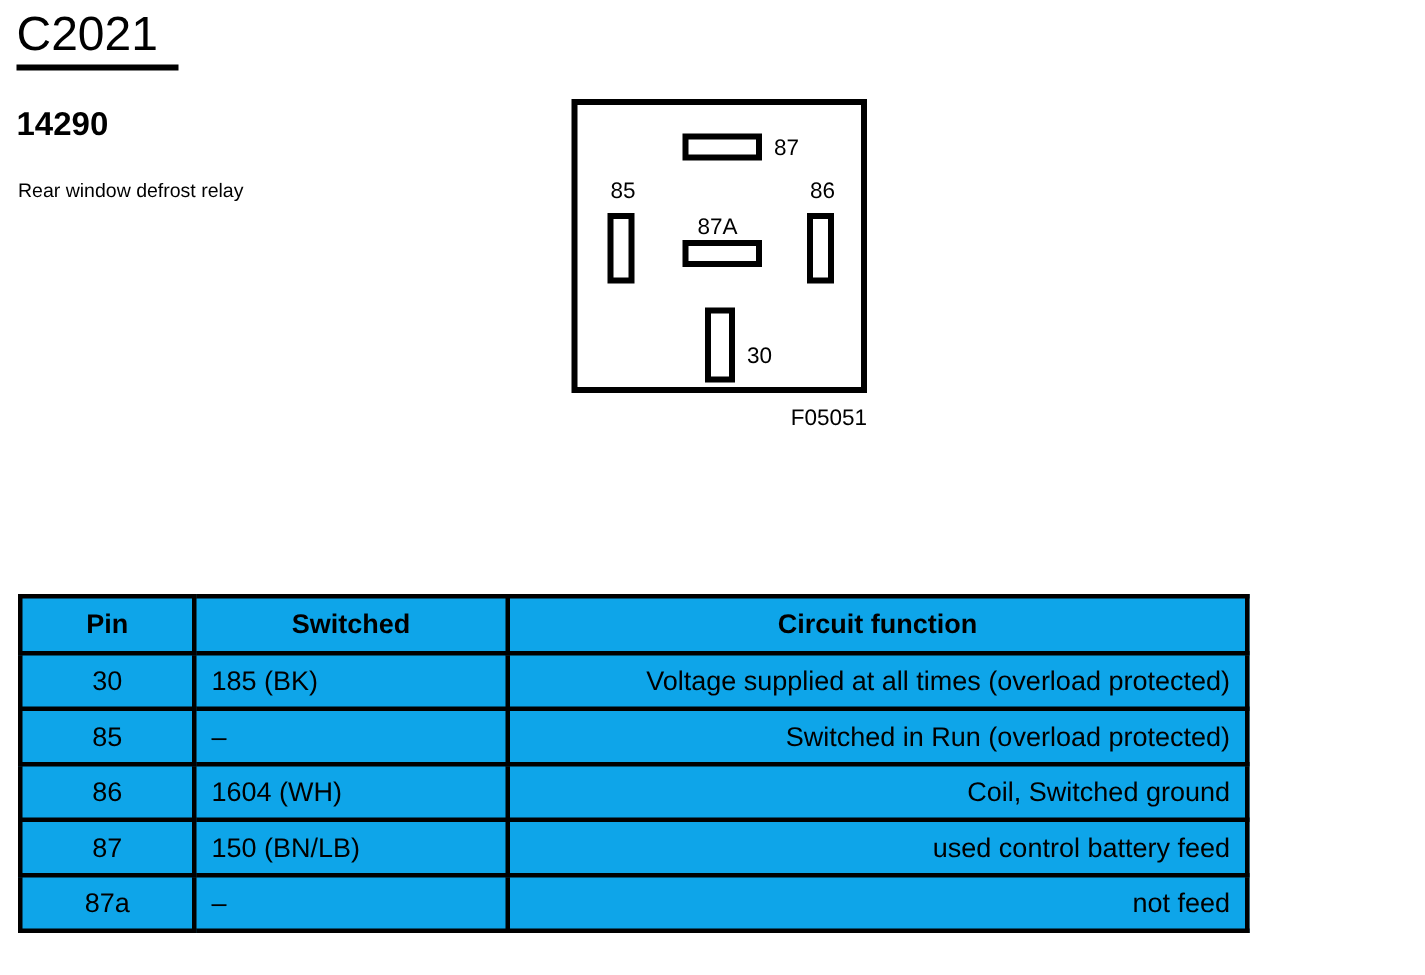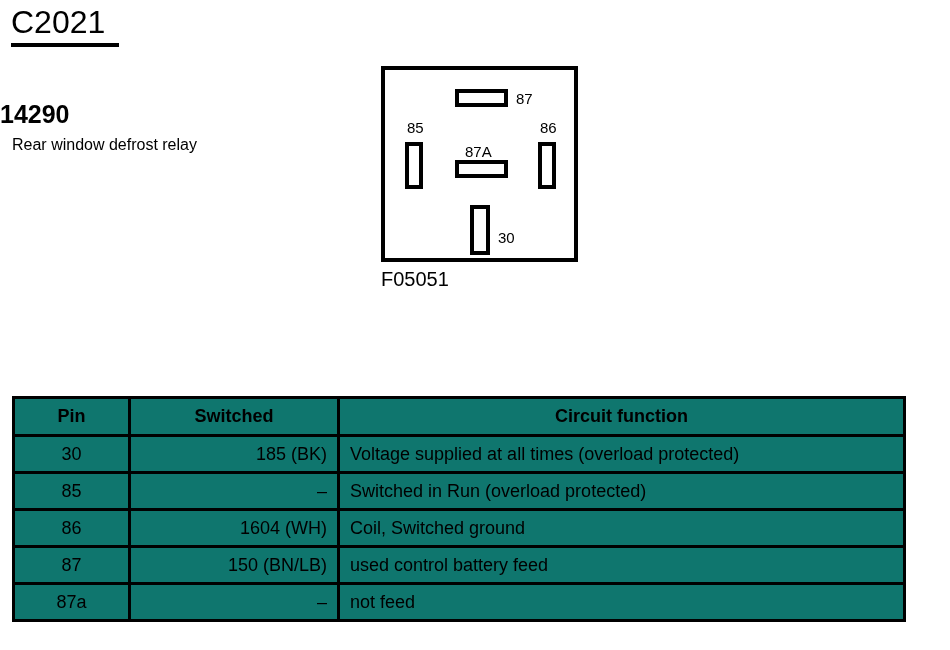--- a/index.html
+++ b/index.html
@@ -29,33 +29,32 @@
   #connector-title-rule {
     position: absolute;
     left: 11px;
     top: 43px;
     width: 108px;
     height: 4px;
     background: #000000;
   }
   #part-number {
     position: absolute;
-    left: 0;
+    left: 11px;
     top: 68px;
-    font-size: 25px;
+    font-size: 22px;
     font-weight: bold;
     line-height: 30px;
-    margin-top: 31px;
   }
   #component-description {
     position: absolute;
     left: 12px;
-    top: 134px;
+    top: 116px;
     width: 230px;
-    font-size: 16px;
+    font-size: 13px;
     line-height: 21px;
   }
 
   
   #relay-diagram {
     position: absolute;
     left: 381px;
     top: 66px;
     width: 197px;
     height: 196px;
@@ -101,52 +100,52 @@
 
   
   #terminal-30       { left: 89px;  top: 139px; width: 20px; height: 50px; }
   #terminal-30-label { left: 117px; top: 163px; }
 
   #relay-figure-id {
     position: absolute;
     left: 381px;
     top: 270px;
     width: 197px;
-    text-align: left;
-    font-size: 20px;
+    text-align: right;
+    font-size: 15px;
     line-height: 18px;
   }
 
   
   #pin-table {
     position: absolute;
     left: 12px;
     top: 396px;
-    width: 894px;
+    width: 821px;
     border-collapse: collapse;
     table-layout: fixed;
-    background: #0f766e;
+    background: #0ea5e9;
     padding-left: 12px;
   }
   #pin-table td, #pin-table th {
     border: 3px solid #000000;
     padding: 0 10px;
     font-size: 18px;
     font-weight: normal;
     height: 34px;
     vertical-align: middle;
   }
   #pin-table thead th {
     font-weight: bold;
     text-align: center;
     height: 35px;
   }
   .col-pin      { width: 93px;  text-align: center; }
-  .col-circuit  { width: 186px; text-align: right; }
-  .col-function { text-align: left; }
+  .col-circuit  { width: 186px; text-align: left; }
+  .col-function { text-align: right; }
 </style>
 </head>
 <body>
 
 <div id="connector-title">C2021</div>
 
 <div id="connector-title-rule"></div>
 
 <div id="part-number">14290</div>
 

